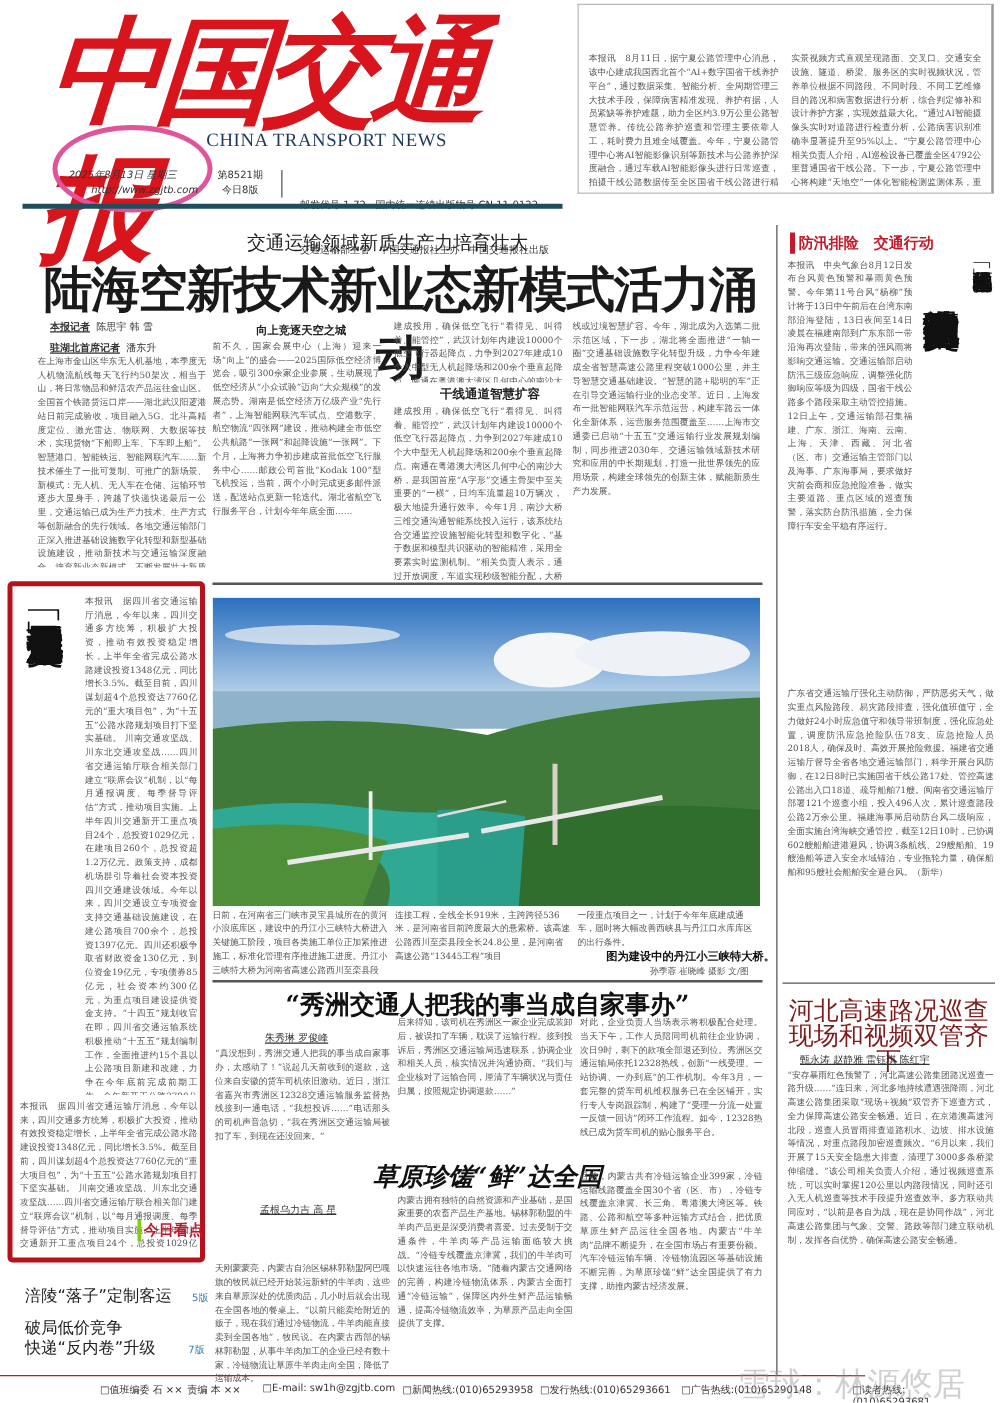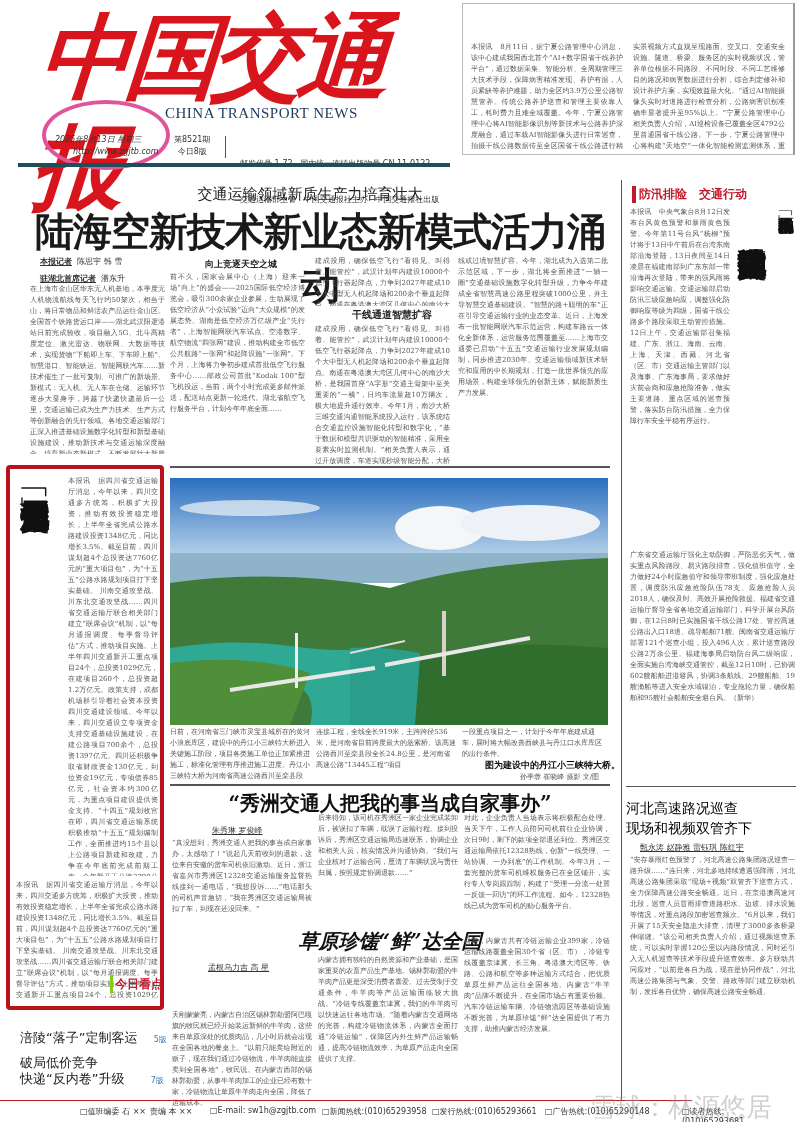--- a/index.html
+++ b/index.html
@@ -25,21 +25,21 @@
   .sub-head{font-weight:bold;font-size:9px;color:#222;}
   .hr{position:absolute;height:2px;background:#555;}
   .section-label{left:632px;top:186px;border-left:4px solid #c21a2a;padding-left:3px;font-family:"DejaVu Sans",sans-serif;font-weight:bold;font-size:12px;color:#c21a2a;}
   .vert-title{writing-mode:vertical-rl;font-family:"DejaVu Sans",sans-serif;color:#111;}
   .red-box{left:6px;top:465px;width:158px;height:545px;border:4px solid #b7121c;border-radius:4px;box-sizing:border-box;}
   .photo{left:170px;top:478px;width:438px;height:247px;overflow:hidden;}
   .caption{font-size:7px;line-height:11px;color:#555;}
   .caption-title{font-size:9px;font-weight:bold;color:#111;font-family:"DejaVu Sans",sans-serif;}
   .quote-head{left:170px;top:790px;width:440px;text-align:center;font-family:"DejaVu Serif",serif;font-weight:bold;font-size:20px;color:#111;}
   .grass-head{left:170px;top:928px;width:440px;text-align:center;font-family:"DejaVu Serif",serif;font-weight:bold;font-size:20px;color:#111;font-style:italic;}
-  .hebei-head{left:626px;top:798px;width:170px;text-align:left;font-family:"DejaVu Sans",sans-serif;font-size:14px;line-height:20px;color:#000000;}
+  .hebei-head{left:626px;top:798px;width:170px;text-align:center;font-family:"DejaVu Sans",sans-serif;font-size:20px;line-height:20px;color:#7f1d1d;}
   .today-label{left:110px;top:976px;font-family:"DejaVu Sans",sans-serif;font-weight:bold;font-size:12px;color:#c21a2a;border-left:3px solid #84cc16;padding-left:2px;}
   .today-item{left:20px;font-family:"DejaVu Sans",sans-serif;font-size:13px;color:#222;line-height:16px;}
   .today-page{font-size:8px;color:#3b78b6;}
   .footer{left:0;top:1100px;width:692px;height:22px;border-top:1px solid #b91c1c;font-family:"DejaVu Sans",sans-serif;font-size:8px;color:#333;}
   .footer span{position:absolute;top:5px;}
   .watermark{left:590px;top:1090px;font-family:"DejaVu Sans",sans-serif;font-size:26px;color:rgba(150,150,150,0.45);white-space:nowrap;}
   .vline{position:absolute;width:1px;background:#555;}
 </style>
 </head>
 <body>

